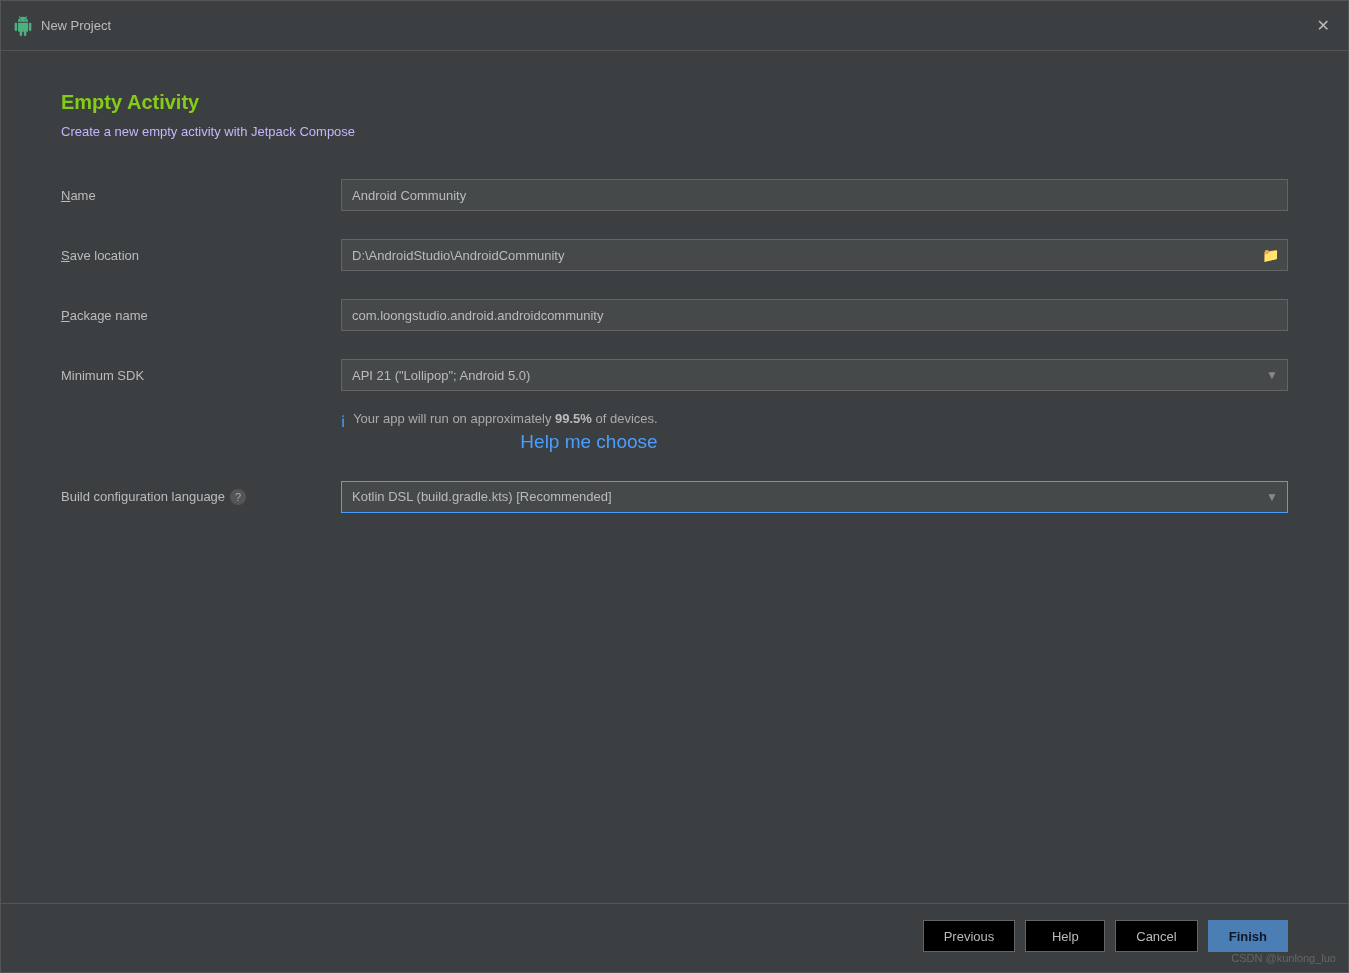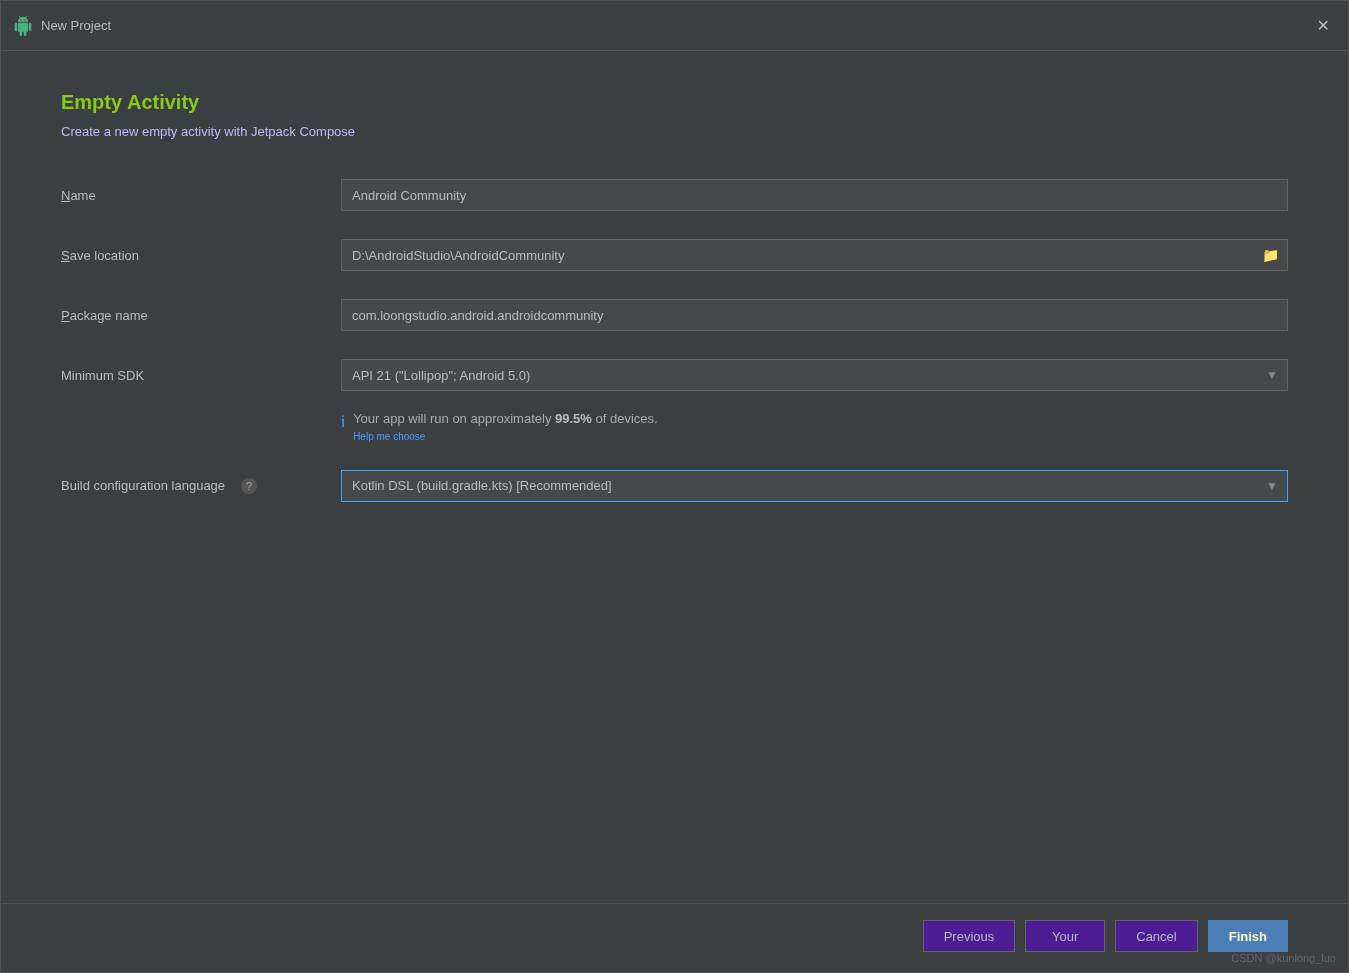--- a/index.html
+++ b/index.html
@@ -183,31 +183,32 @@
       line-height: 1.5;
     }
 
     .info-text strong {
       color: #bbbbbb;
       font-weight: bold;
     }
 
     .help-link {
       color: #4a9eff;
-      font-size: 10px;
+      font-size: 19px;
       text-decoration: none;
       cursor: pointer;
       display: block;
       margin-top: 2px;
+      text-align: right;
     }
 
     .label-with-help {
       display: flex;
       align-items: center;
-      gap: 16px;
+      gap: 5px;
     }
 
     .help-circle {
       width: 16px;
       height: 16px;
       border-radius: 50%;
       background: #555;
       color: #aaa;
       font-size: 11px;
       display: flex;
@@ -225,31 +226,31 @@
       gap: 10px;
       border-top: 1px solid #555;
       flex-shrink: 0;
     }
 
     .btn {
       height: 32px;
       padding: 0 20px;
       font-size: 13px;
       border: 1px solid #646464;
-      background: #4c1d95;
+      background: #000000;
       color: #bbbbbb;
       cursor: pointer;
       min-width: 80px;
       outline: none;
     }
 
     .btn-primary {
       background: #4a7eb5;
       border-color: #4a7eb5;
-      color: #fef9c3;
+      color: #0f172a;
       font-weight: bold;
     }
 
     .btn:disabled {
       opacity: 0.5;
       cursor: not-allowed;
     }
 
     .watermark {
       position: absolute;
@@ -352,19 +353,19 @@
           <option>Groovy DSL (build.gradle)</option>
         </select>
         <span class="dropdown-arrow">▼</span>
       </div>
     </div>
 
   </div>
 
   <div class="footer">
     <button class="btn">Previous</button>
-    <button class="btn">Your</button>
+    <button class="btn">Help</button>
     <button class="btn">Cancel</button>
     <button class="btn btn-primary">Finish</button>
   </div>
 
   <div class="watermark">CSDN @kunlong_luo</div>
 </div>
 
 </body></html>

